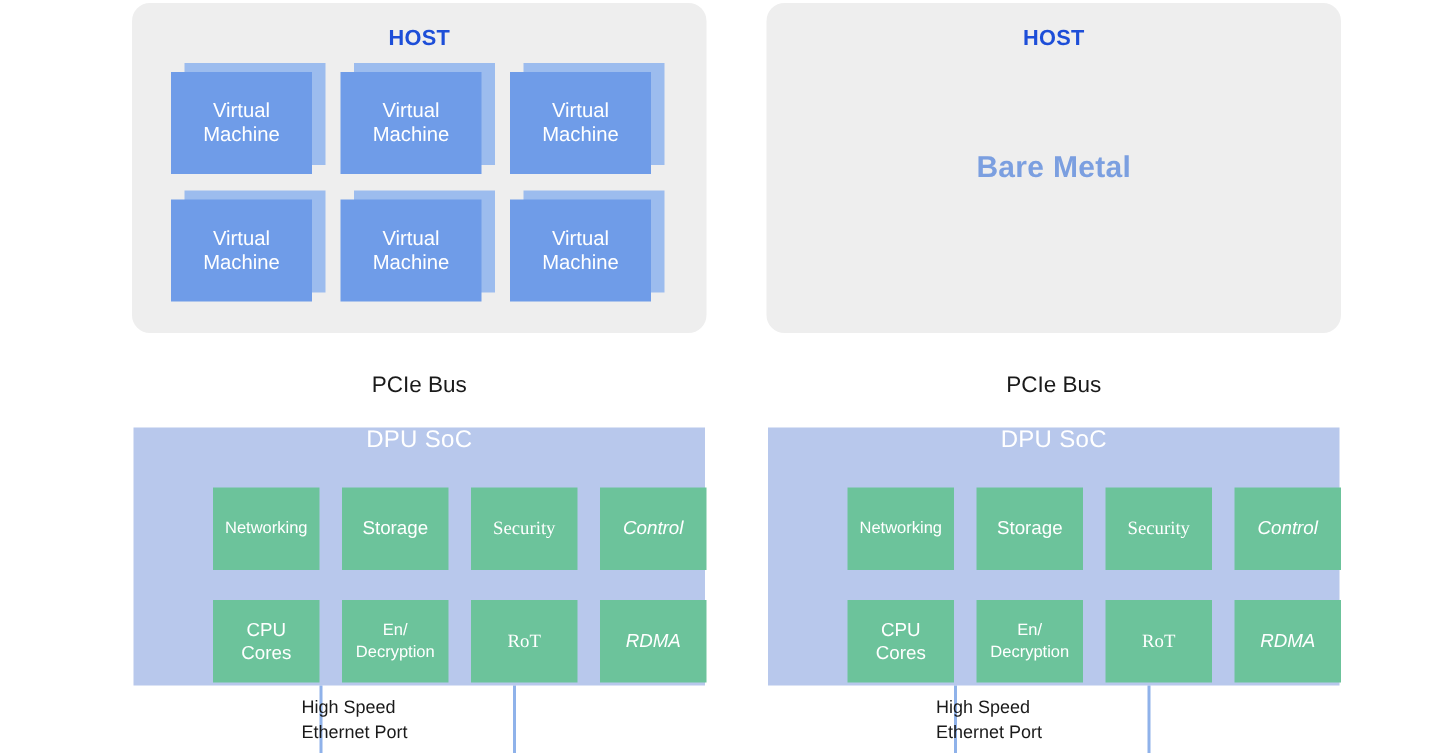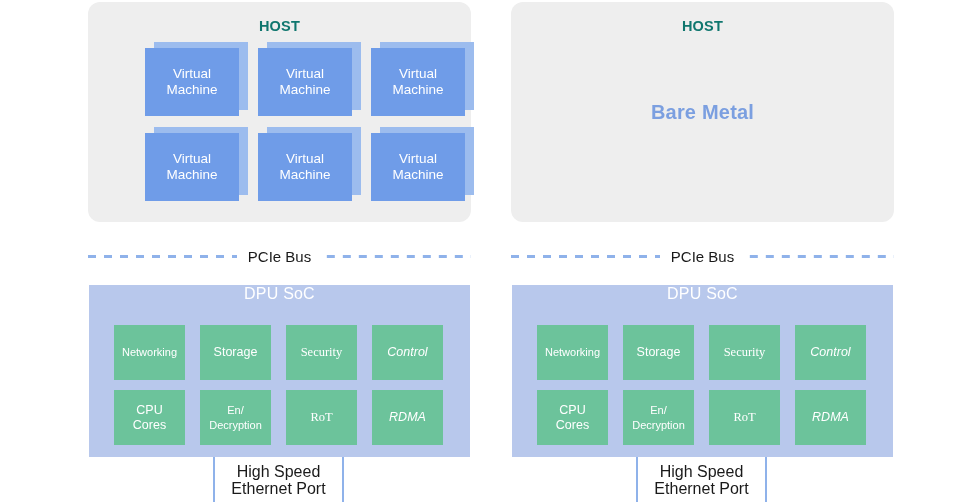--- a/index.html
+++ b/index.html
@@ -45,35 +45,34 @@
     box-sizing: border-box;
   }
   .host-title {
     position: absolute;
     left: 0;
     top: 16px;
     width: 100%;
     text-align: center;
     font-size: 14.5px;
     font-weight: 700;
-    color: #0f766e;
+    color: #1d4ed8;
     letter-spacing: 0.2px;
   }
 
   
   .vm-grid {
     position: absolute;
     left: 26px;
     top: 40px;
     width: 336px;
   }
   .vm-row {
     position: relative;
     height: 85px;
-    margin-left: 31px;
   }
   .vm-slot {
     position: absolute;
     top: 0;
     width: 98px;
     height: 72px;
   }
   .vm-slot.c0 { left: 0px; }
   .vm-slot.c1 { left: 113px; }
   .vm-slot.c2 { left: 226px; }
@@ -127,20 +126,21 @@
   
   .pcie-bus {
     position: absolute;
     left: 0;
     top: 243px;
     width: 383px;
     height: 26px;
     display: flex;
     align-items: center;
     justify-content: center;
+    flex-direction: column;
   }
   .pcie-dash {
     flex: 1 1 auto;
     height: 3px;
     background-image: linear-gradient(to right, #8fb2ea 0, #8fb2ea 8px, rgba(0,0,0,0) 8px, rgba(0,0,0,0) 16px);
     background-size: 16px 3px;
     background-repeat: repeat-x;
   }
   .pcie-dash.right {
     background-position: right center;
@@ -176,21 +176,22 @@
   }
 
   .tile-grid {
     position: absolute;
     left: 25px;
     top: 40px;
     width: 332px;
   }
   .tile-row {
     position: relative;
-    height: 65px;
+    height: 75px;
+    margin-left: 28px;
   }
   .tile {
     position: absolute;
     top: 0;
     width: 71px;
     height: 55px;
     background: #6cc39b;
     display: flex;
     align-items: center;
     justify-content: center;
@@ -227,22 +228,22 @@
     height: 45px;
     background: #8fb2ea;
   }
   .eth-line.l { left: 0px; }
   .eth-line.r { right: 0px; }
   .eth-label {
     position: absolute;
     left: -12px;
     top: 6px;
     width: 155px;
-    text-align: center;
-    font-size: 16px;
+    text-align: left;
+    font-size: 12px;
     line-height: 17px;
     color: #1a1a1a;
     white-space: pre-line;
   }
 </style>
 </head>
 <body>
 
 <div class="stage">
 

